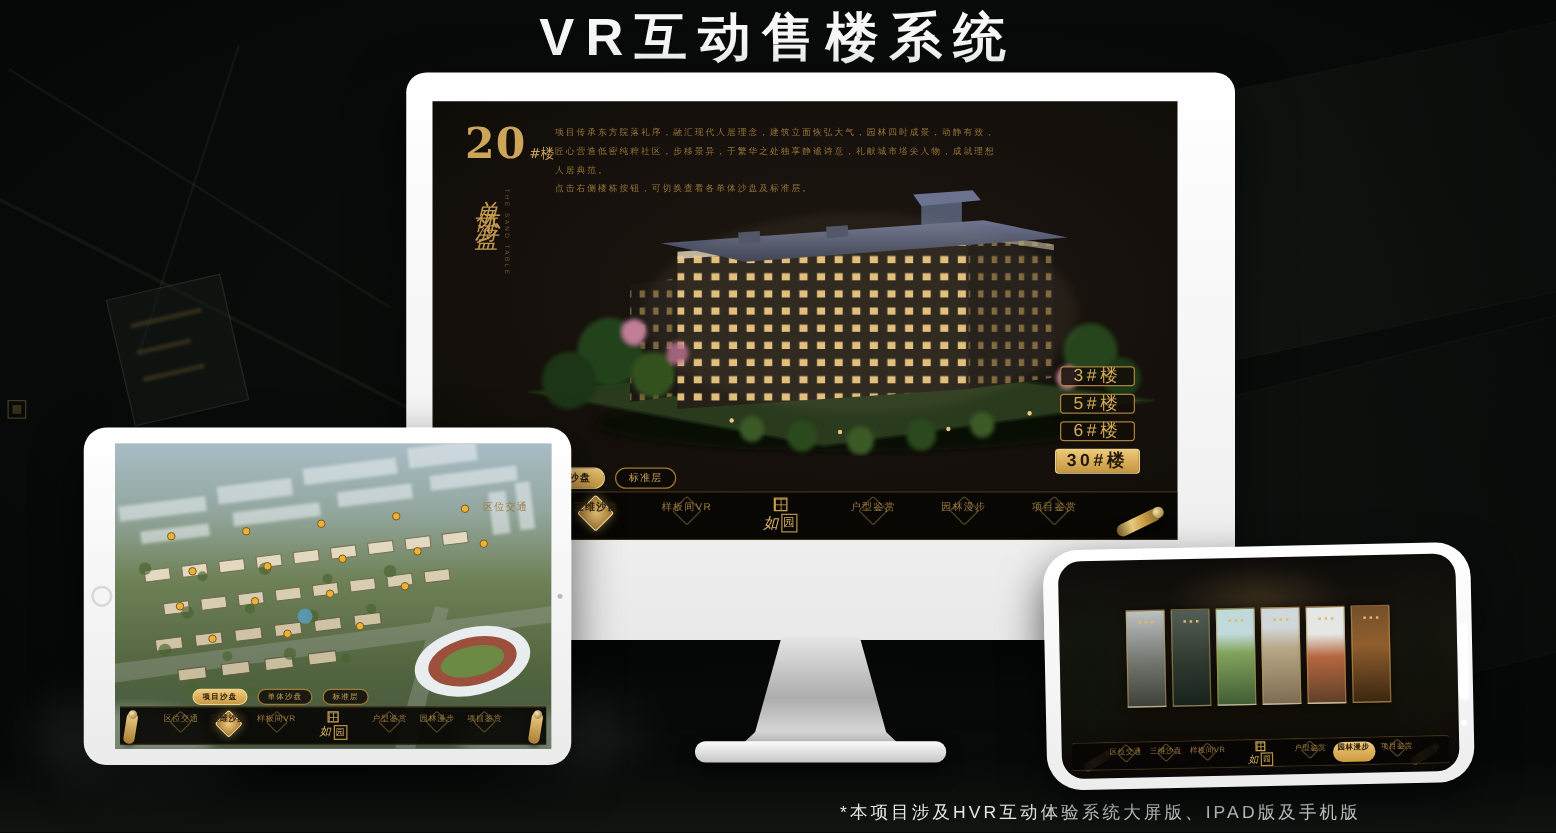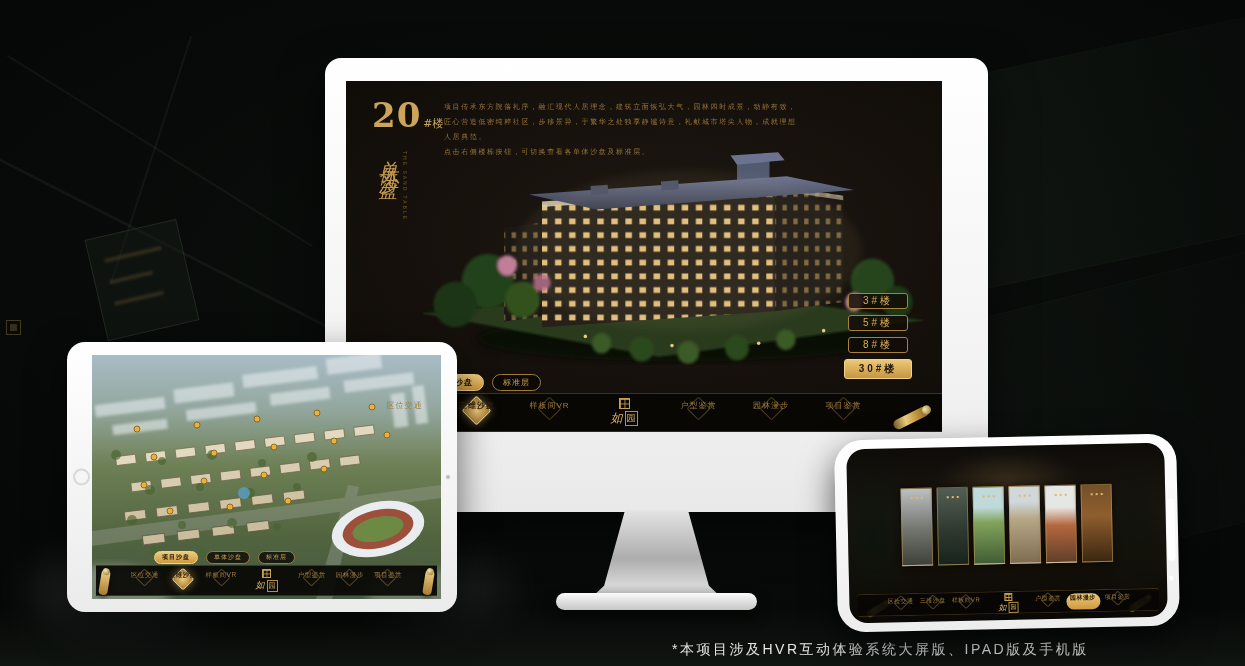--- a/index.html
+++ b/index.html
@@ -46,21 +46,21 @@
            font-family:"DejaVu Serif",serif;font-size:19px;letter-spacing:7px;font-style:italic;}
   .v-title-en{position:absolute;left:56px;top:70px;writing-mode:vertical-rl;color:#8a6a35;
               font-size:5px;letter-spacing:2px;opacity:.8;}
   .desc{position:absolute;left:98px;top:18px;width:420px;color:#a57f3e;font-size:7px;
         letter-spacing:1.6px;line-height:15px;filter:blur(.3px);opacity:.9;}
   .desc span{display:block;white-space:nowrap;}
 
   
   .floor-col{position:absolute;right:30px;top:212px;display:flex;flex-direction:column;align-items:center;gap:6px;}
   .floor-btn{width:58px;height:14px;border:1px solid #a8803a;border-radius:3px;color:#d6ab58;
-             background:rgba(18,13,7,.85);font-size:10px;letter-spacing:3px;display:flex;
+             background:rgba(18,13,7,.85);font-size:14px;letter-spacing:3px;display:flex;
              align-items:center;justify-content:center;cursor:pointer;}
   .floor-btn.active{width:66px;height:18px;background:linear-gradient(#ecc878,#c6963f);
                     color:#241a0c;font-weight:bold;border-color:#f0d28a;}
 
   
   .subtabs{position:absolute;display:flex;gap:8px;}
   .m-subtabs{left:14px;top:293px;}
   .pill{border:1px solid #a07a33;color:#caa050;font-size:8px;letter-spacing:1px;
         padding:2px 10px;border-radius:9px;background:rgba(10,8,5,.78);white-space:nowrap;cursor:pointer;}
   .pill.active{background:linear-gradient(#eeca7c,#cd9a3f);color:#241a0c;font-weight:bold;border-color:#f0d28a;}
@@ -174,20 +174,21 @@
   <div class="bg-plaque">
     <i style="top:22px;"></i>
       <i style="top:44px;width:44px;"></i>
       <i style="top:66px;width:50px;"></i>
   </div>
   <div class="bg-watermark"></div>
   <div class="haze" style="left:30px;top:555px;width:170px;height:75px;opacity:.10;"></div>
   <div class="haze" style="left:380px;top:560px;width:130px;height:60px;opacity:.08;"></div>
   <div class="bg-bottomband"></div>
 
+  <div class="page-title">VR互动售楼系统</div>
   <div class="footnote">*本项目涉及HVR互动体验系统大屏版、IPAD版及手机版</div>
 
   <div class="monitor">
     <div class="m-frame"></div>
     <div class="m-stand"></div>
     <div class="m-base"></div>
 
     <div class="m-screen">
 
       <div class="big-no">
@@ -257,21 +258,21 @@
             <circle cx="240" cy="198" r="1.6"></circle>
           <circle cx="320" cy="196" r="1.6"></circle>
             <circle cx="380" cy="185" r="1.6"></circle>
         </g>
         <ellipse cx="255" cy="115" rx="160" ry="70" fill="#ffe7b0" opacity=".05" filter="url(#b3)"></ellipse>
       </svg>
 
       <div class="floor-col">
         <div class="floor-btn">3#楼</div>
         <div class="floor-btn">5#楼</div>
-        <div class="floor-btn">8#楼</div>
+        <div class="floor-btn">6#楼</div>
         <div class="floor-btn active">30#楼</div>
       </div>
 
       <div class="subtabs m-subtabs">
         <span class="pill">项目沙盘</span>
         <span class="pill active">单体沙盘</span>
         <span class="pill">标准层</span>
       </div>
 
       <div class="navbar m-navbar">

